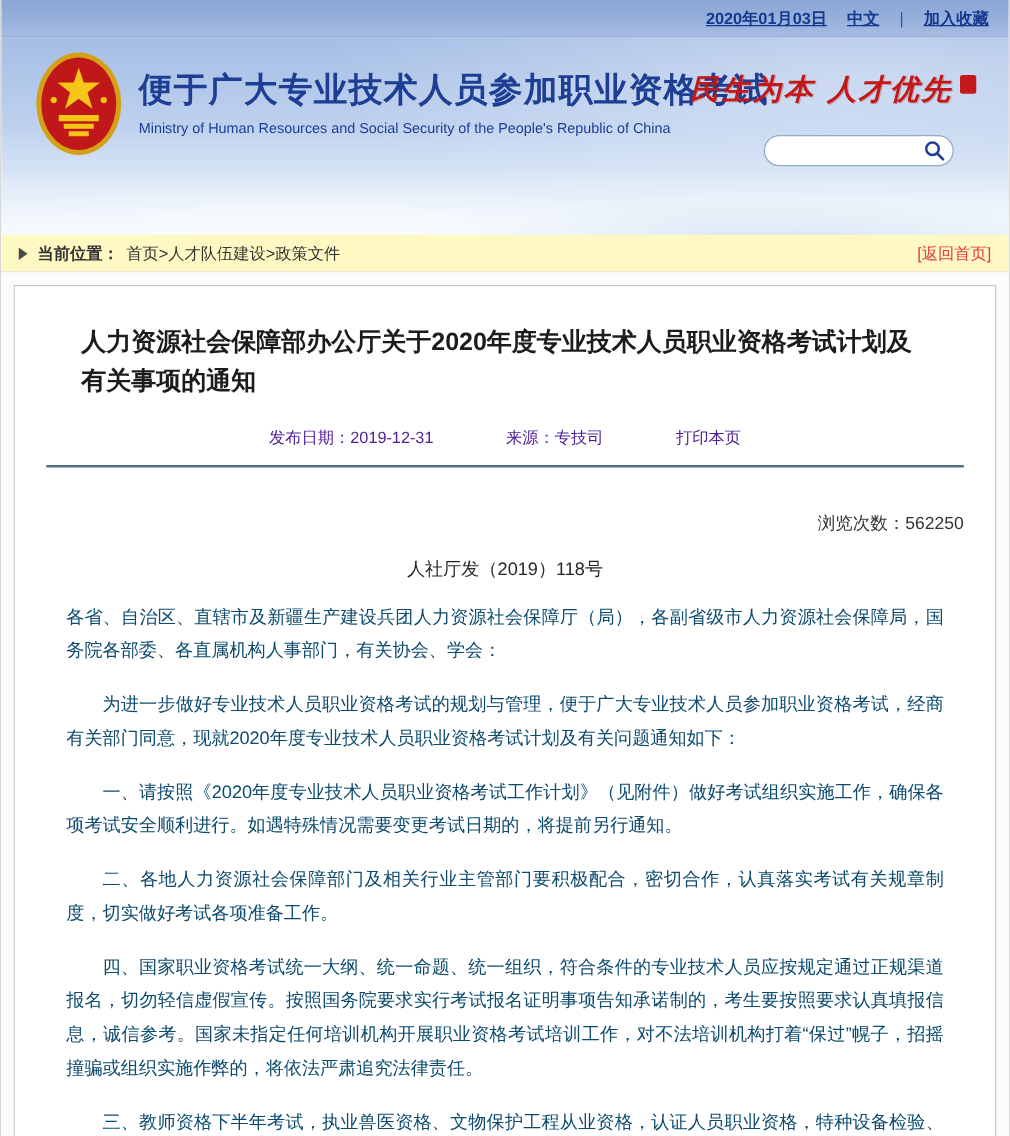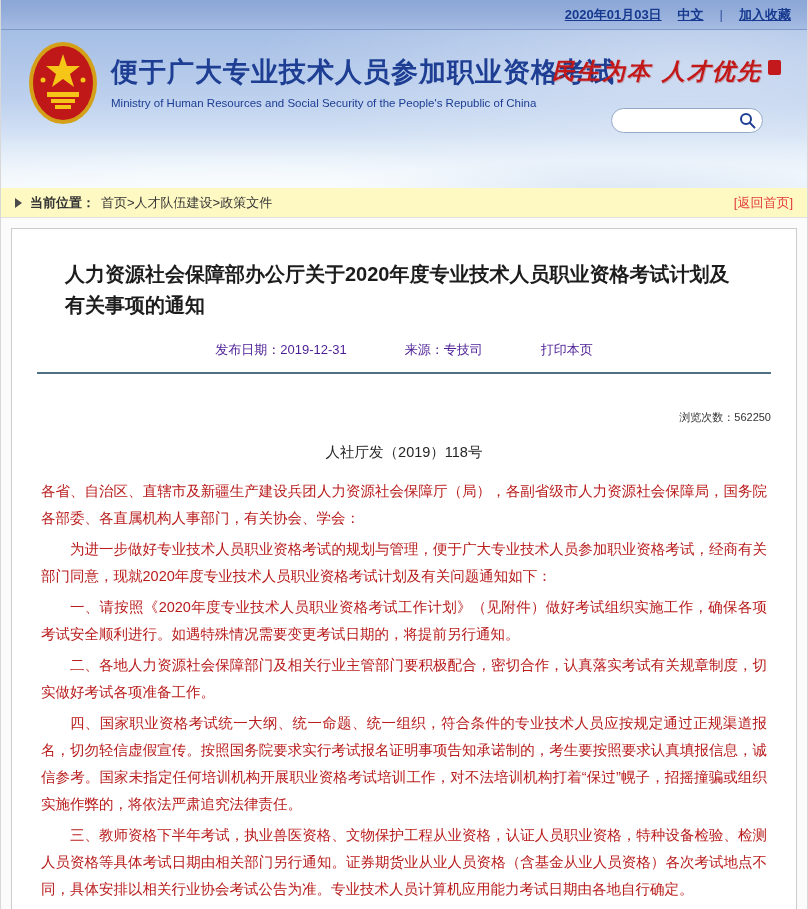--- a/index.html
+++ b/index.html
@@ -82,25 +82,25 @@
   .article-title {
     font-size:20px; line-height:31px; font-weight:bold; color:#1c1c1c;
     margin:0 28px;
   }
   .meta-row {
     display:flex; justify-content:center; gap:58px;
     font-size:13px; color:#4c1d95; margin-top:20px;
   }
   .meta-row .print { cursor:pointer; }
   .rule { height:2px; background:#4e7082; margin-top:13px; }
-  .views { text-align:right; font-size:11px; color:#333; margin-top:36px; }
+  .views { text-align:right; font-size:14px; color:#333; margin-top:36px; }
   .docnum { text-align:center; font-size:14.5px; color:#262626; margin-top:18px; }
   .body-text { margin-top:16px; }
   .body-text p {
-    font-size:14.5px; line-height:27px; color:#b91c1c; margin:4px;
+    font-size:14.5px; line-height:27px; color:#0c4a6e; margin:16px;
     text-align:justify;
   }
   .indent { text-indent:2em; }
 </style>
 </head>
 <body>
 
 <div class="topbar">
   <span>2020年01月03日</span>
   <span class="link">中文</span>

